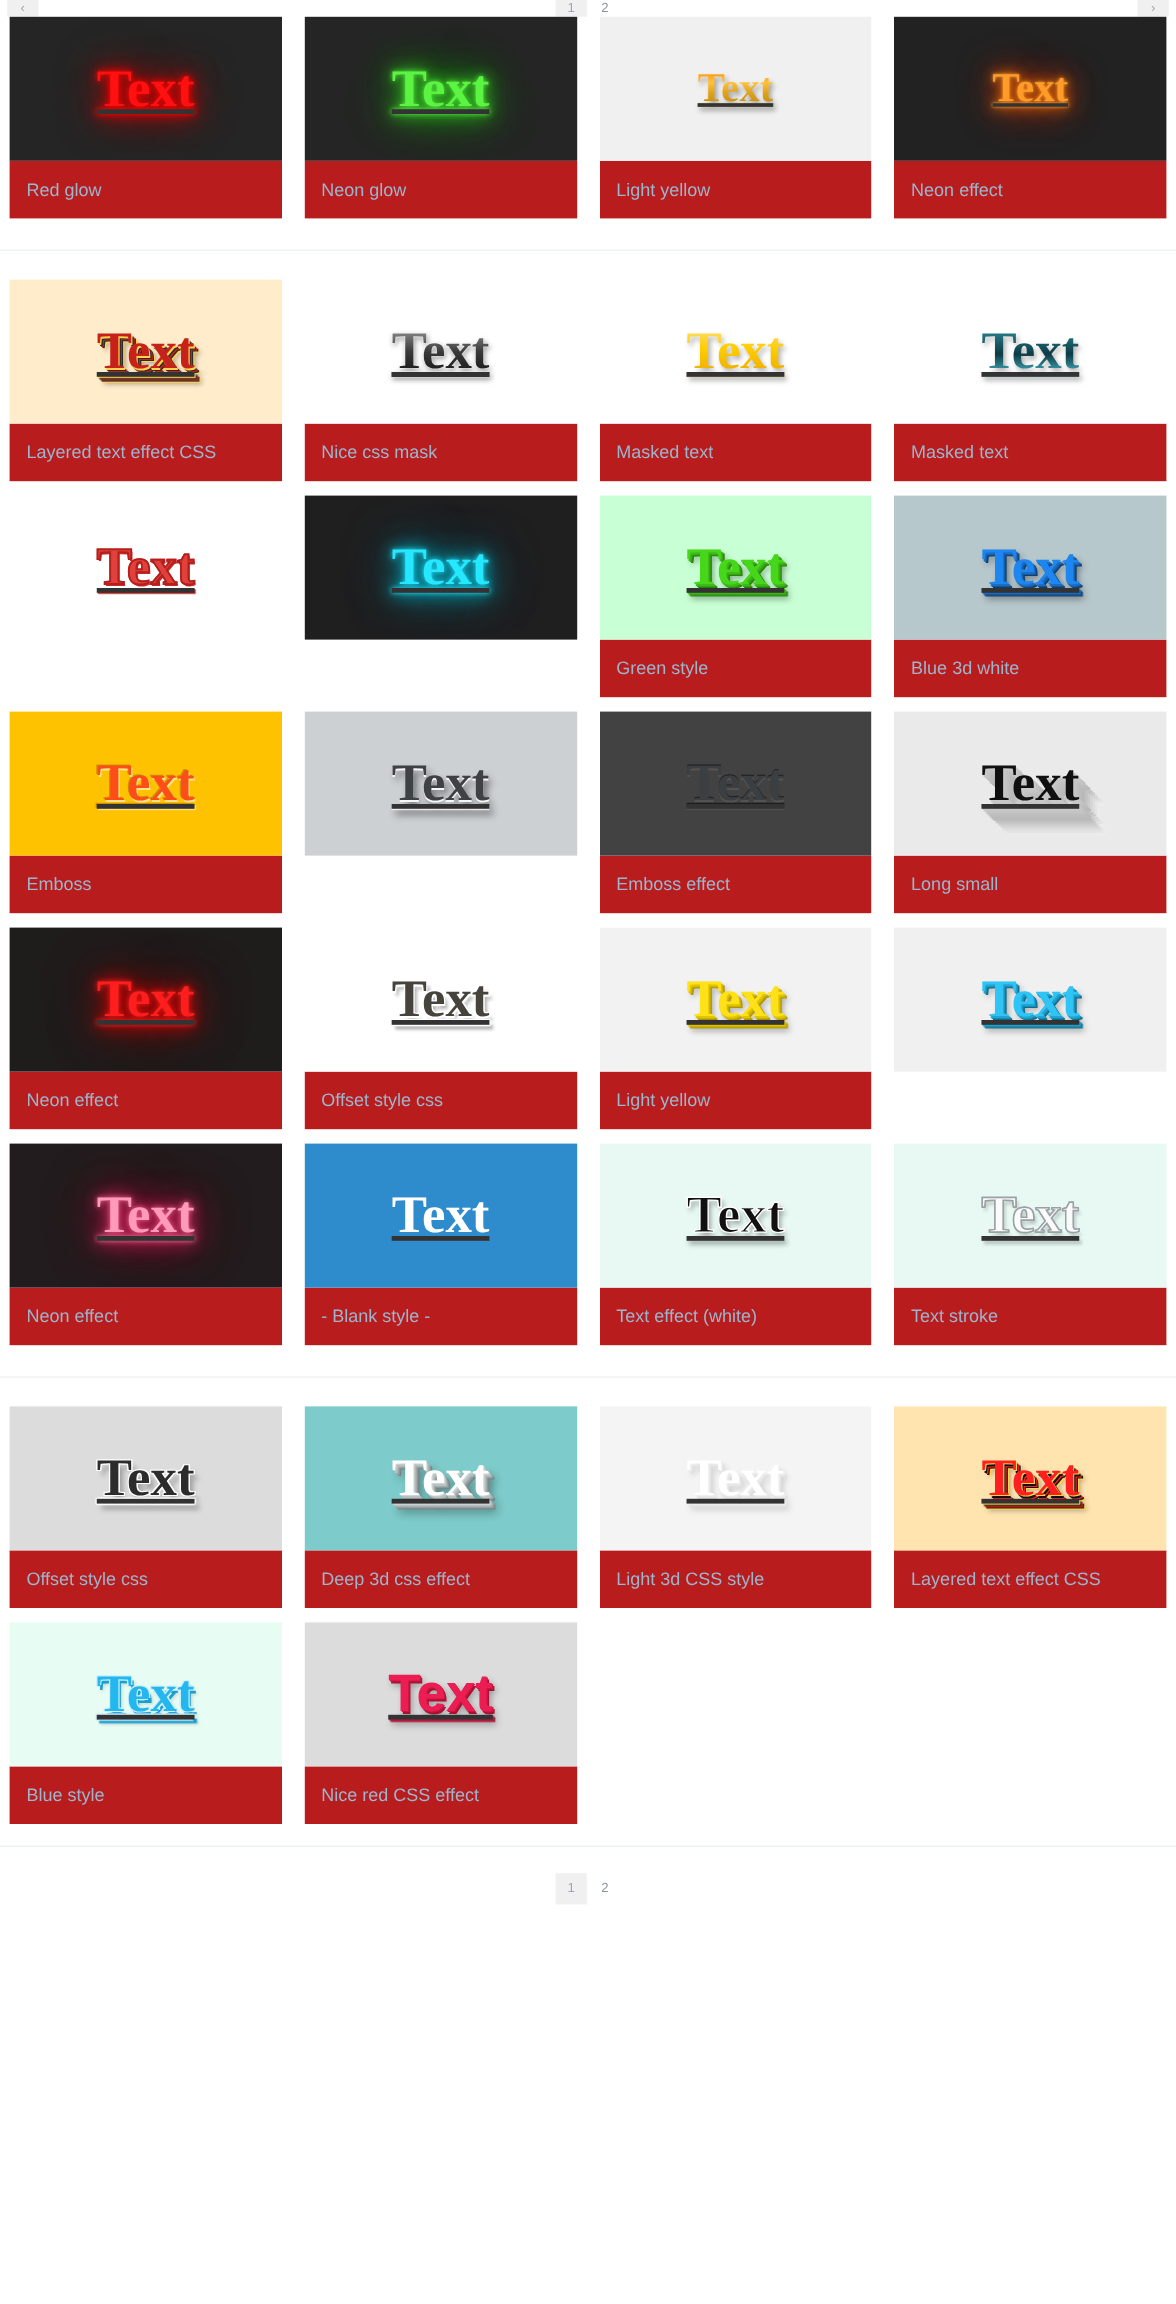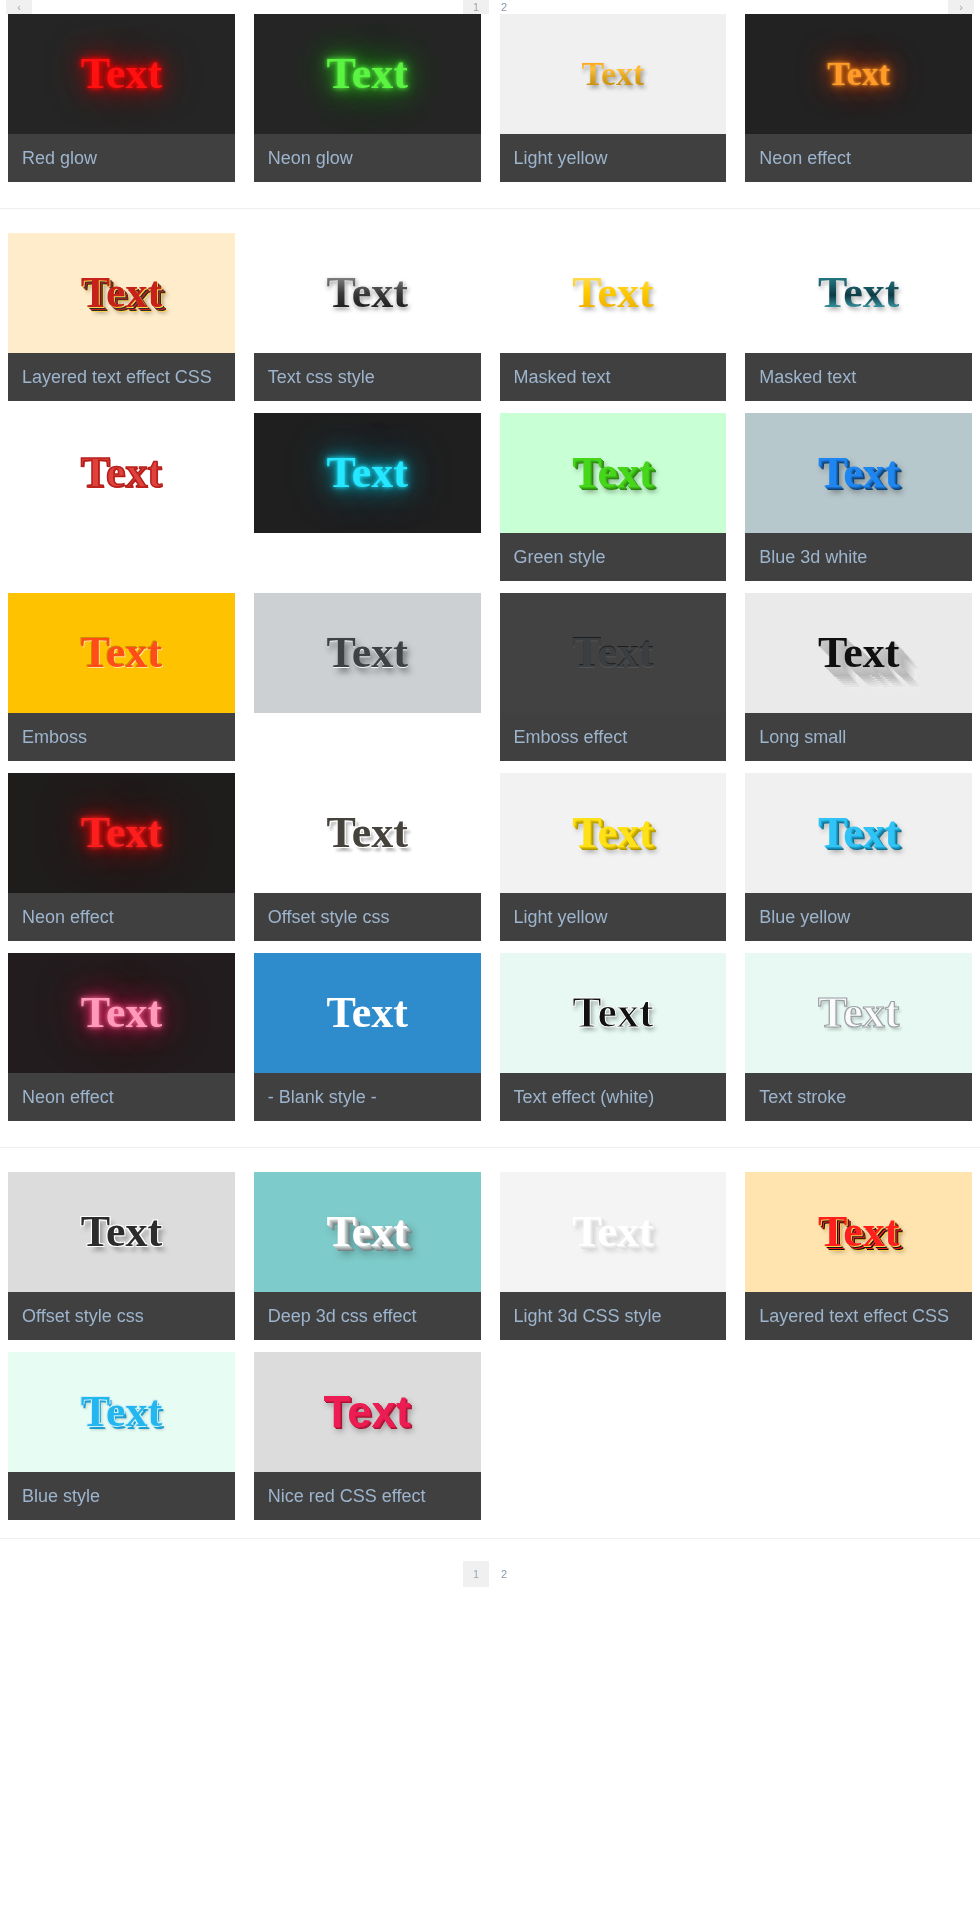--- a/index.html
+++ b/index.html
@@ -46,28 +46,29 @@
   }
   .card { margin-bottom: 0; }
   .thumb {
     height: 120px;
     width: 100%;
     display: flex;
     align-items: center;
     justify-content: center;
     overflow: hidden;
     position: relative;
+    text-decoration: underline;
   }
   .caption {
-    background: #404040;
+    background: #b91c1c;
     height: 48px;
     display: flex;
     align-items: center;
     padding: 0 14px;
-    font-size: 18px;
+    font-size: 15px;
     color: #9db4cd;
     font-family: "Liberation Sans", sans-serif;
     white-space: nowrap;
   }
   .rowgap { height: 12px; }
 
   .divider {
     border-top: 1px solid #eceff1;
     margin: 26px 0 24px 0;
     height: 0;
@@ -244,21 +245,21 @@
           <div class="card">
             <div class="thumb" style="background: rgb(255, 236, 203);">
               <span class="tx e-layered1">Text</span>
             </div>
             <div class="caption">Layered text effect CSS</div>
           </div>
           <div class="card">
             <div class="thumb" style="background: rgb(255, 255, 255);">
               <span class="tx e-mask1">Text</span>
             </div>
-            <div class="caption">Text css style</div>
+            <div class="caption">Nice css mask</div>
           </div>
           <div class="card">
             <div class="thumb" style="background: rgb(255, 255, 255);">
               <span class="tx e-mask2">Text</span>
             </div>
             <div class="caption">Masked text</div>
           </div>
           <div class="card">
             <div class="thumb" style="background: rgb(255, 255, 255);">
               <span class="tx e-mask3">Text</span>
@@ -334,21 +335,20 @@
           <div class="card">
             <div class="thumb" style="background: rgb(242, 242, 242);">
               <span class="tx e-ly3d">Text</span>
             </div>
             <div class="caption">Light yellow</div>
           </div>
           <div class="card">
             <div class="thumb" style="background: rgb(240, 240, 240);">
               <span class="tx e-by3d">Text</span>
             </div>
-            <div class="caption">Blue yellow</div>
           </div>
         </div>
         <div class="rowgap"></div>
         <div class="grid">
           <div class="card">
             <div class="thumb" style="background: rgb(34, 28, 30);">
               <span class="tx e-neonpink">Text</span>
             </div>
             <div class="caption">Neon effect</div>
           </div>

